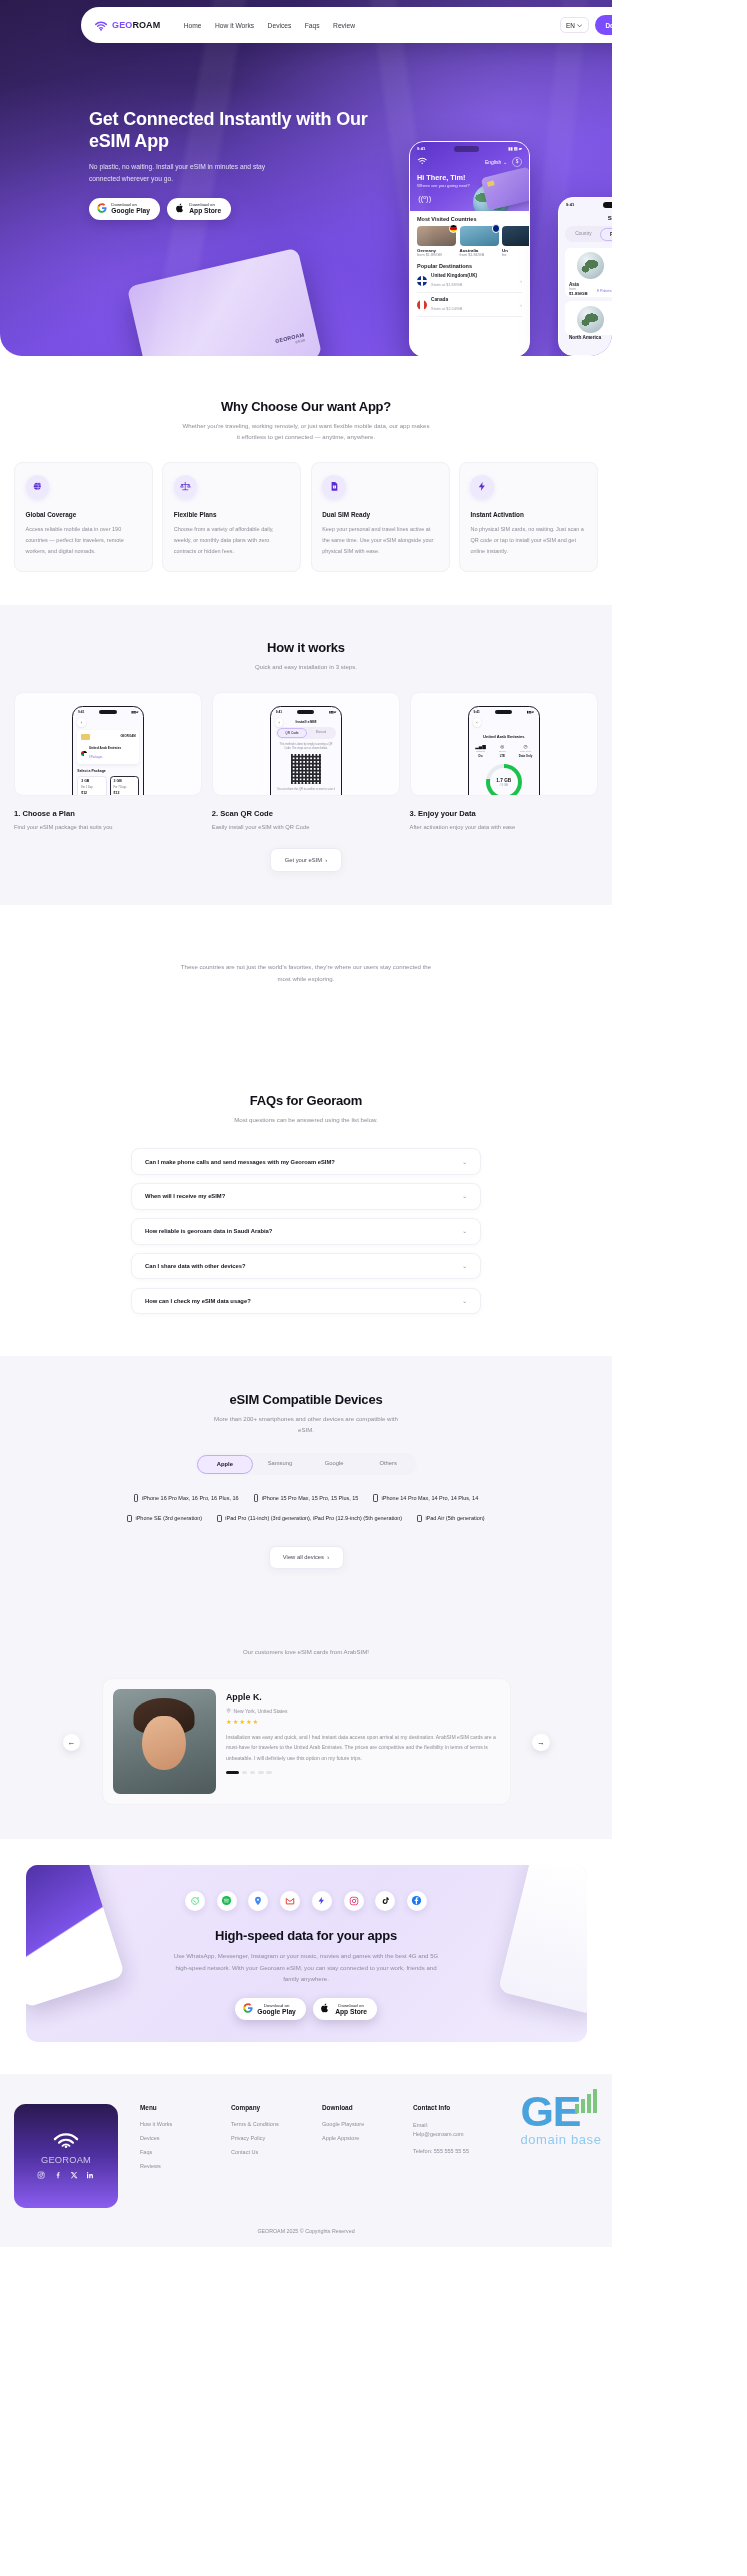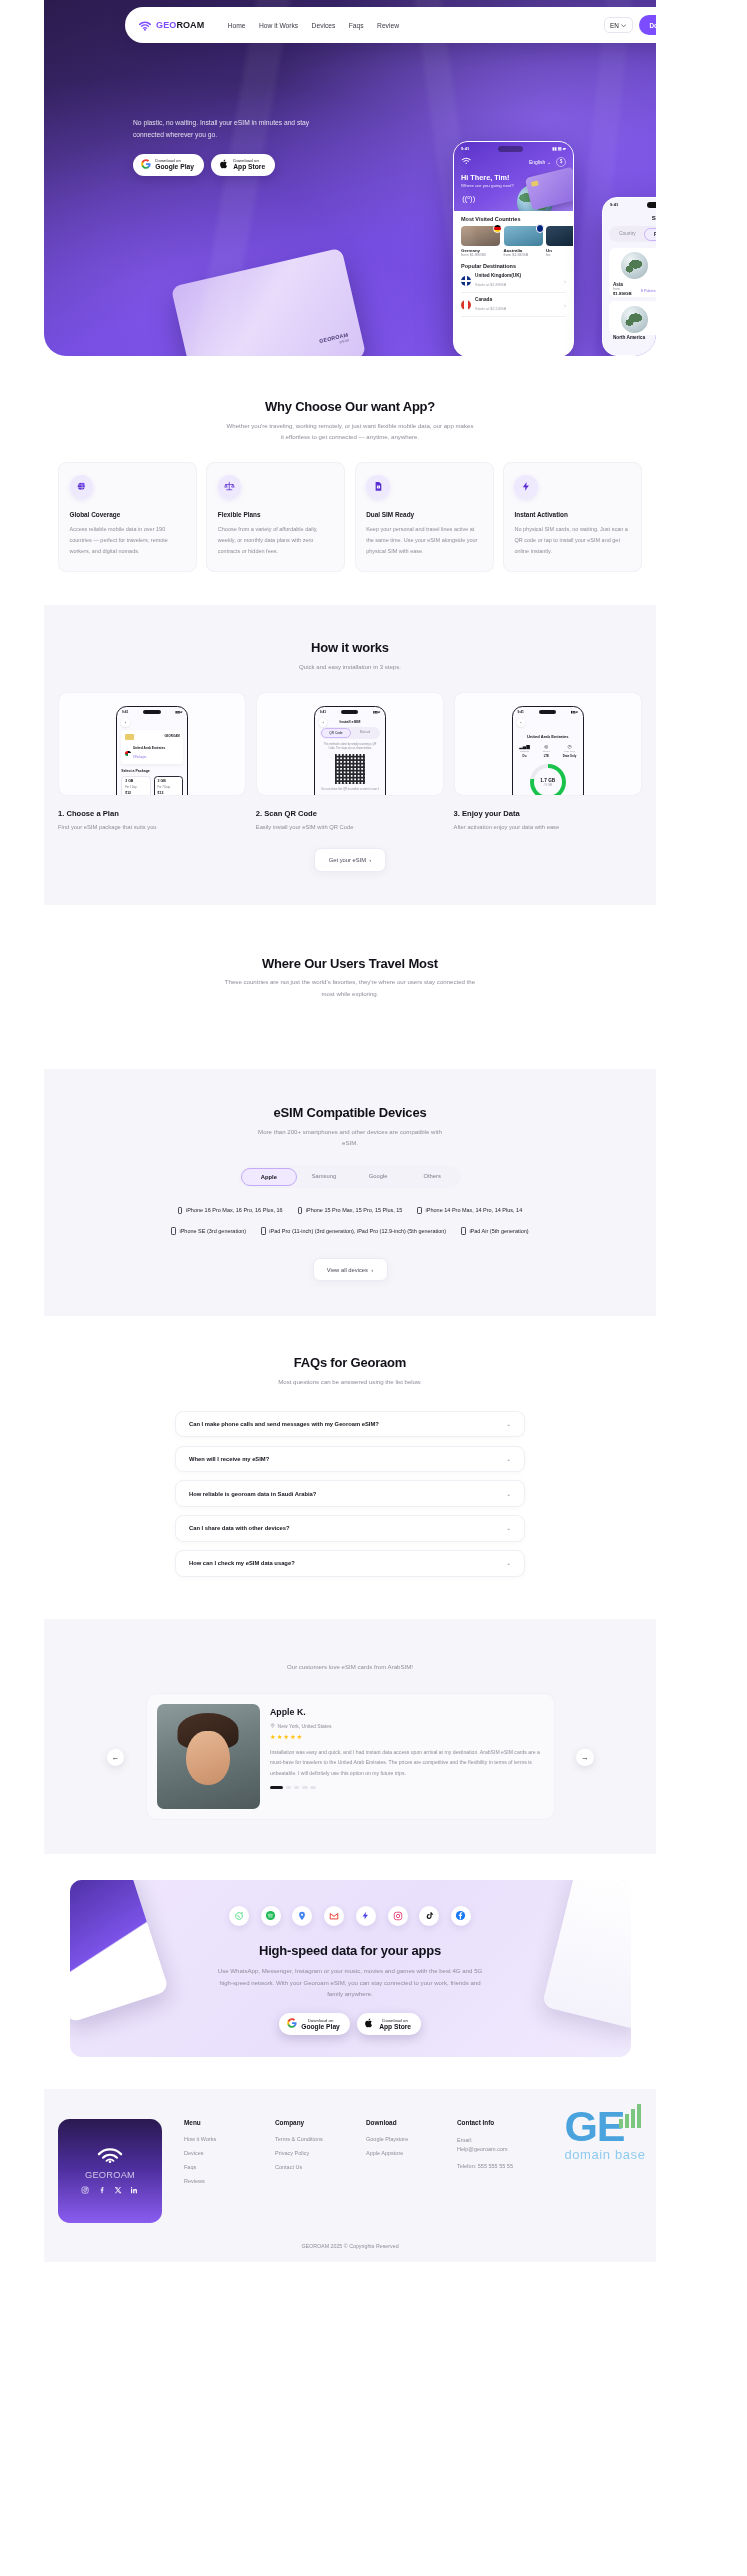--- a/index.html
+++ b/index.html
@@ -4,21 +4,21 @@
 <style>
   * { box-sizing: border-box; margin: 0; padding: 0; }
   html, body { width: 748px; }
   body {
     font-family: "Liberation Sans", sans-serif;
     background: #ffffff;
     color: #16161d;
     -webkit-font-smoothing: antialiased;
     overflow-x: hidden;
   }
-  .wrap { width: 612px; position: relative; margin-left: 44px; }
+  .wrap { width: 612px; position: relative; }
 
   
   .hero {
     position: relative;
     height: 356px;
     background:
       radial-gradient(ellipse 409px 245px at 82% 34%, rgba(160,120,255,.55), transparent 70%),
       radial-gradient(ellipse 526px 292px at 20% 80%, rgba(140,95,245,.60), transparent 72%),
       linear-gradient(160deg, #2b1b4d 0%, #3c2770 28%, #6b45d6 62%, #8257ee 100%);
     border-bottom-left-radius: 22px;
@@ -428,20 +428,21 @@
             <svg viewBox="0 0 10 6" width="5.3" height="3.5">
                 <path d="M1 1l4 4 4-4" fill="none" stroke="#333" stroke-width="1.3" stroke-linecap="round"></path>
               </svg>
           </span>
         </div>
         <button class="dl-btn">Download App</button>
       </div>
     </nav>
 
     <div class="hero-copy">
+      <h1>Get Connected Instantly with Our eSIM App</h1>
       <p>No plastic, no waiting. Install your eSIM in minutes and stay connected wherever you go.</p>
       <div class="store-row">
         <a class="store-btn" href="#">
           <span>
             <svg viewBox="0 0 24 24" width="10" height="10">
               <path fill="#4285F4" d="M23 12.2c0-.8-.1-1.5-.2-2.2H12v4.2h6.2c-.3 1.4-1.1 2.6-2.3 3.4v2.8h3.7C21.8 18.4 23 15.6 23 12.2z"></path>
               <path fill="#34A853" d="M12 23.5c3.1 0 5.7-1 7.6-2.8l-3.7-2.8c-1 .7-2.3 1.1-3.9 1.1-3 0-5.5-2-6.4-4.7H1.8v2.9C3.7 21 7.6 23.5 12 23.5z"></path>
               <path fill="#FBBC05" d="M5.6 14.3c-.2-.7-.4-1.4-.4-2.3s.1-1.6.4-2.3V6.8H1.8C1 8.4.6 10.1.6 12s.4 3.6 1.2 5.2l3.8-2.9z"></path>
               <path fill="#EA4335" d="M12 4.9c1.7 0 3.2.6 4.4 1.7l3.3-3.3C17.7 1.4 15.1.4 12 .4 7.6.4 3.7 2.9 1.8 6.8l3.8 2.9C6.5 6.9 9 4.9 12 4.9z"></path>
             </svg>
@@ -747,22 +748,48 @@
           <h3>3. Enjoy your Data</h3>
           <p>After activation enjoy your data with ease</p>
         </div>
 
       </div>
       <a class="pill-btn" href="#"><span>Get your eSIM</span> &nbsp;›</a>
     </div>
   </section>
 
   <section class="sec" style="padding:51px 0 70px">
-    <h2>Where Our Users Travel Most</h2>
     <p class="lead">These countries are not just the world's favorites, they're where our users stay connected the most while exploring.</p>
+  </section>
+
+  <section class="sec" style="padding:39px 0 34px">
+    <h2>FAQs for Georaom</h2>
+    <p class="lead" style="max-width:169px">Most questions can be answered using the list below.</p>
+    <div class="faq-list">
+      <div class="faq-item">
+        <span class="faq-q">Can I make phone calls and send messages with my Georoam eSIM?</span>
+        <span class="faq-chev">⌄</span>
+      </div>
+      <div class="faq-item">
+        <span class="faq-q">When will I receive my eSIM?</span>
+        <span class="faq-chev">⌄</span>
+      </div>
+      <div class="faq-item">
+        <span class="faq-q">How reliable is georoam data in Saudi Arabia?</span>
+        <span class="faq-chev">⌄</span>
+      </div>
+      <div class="faq-item">
+        <span class="faq-q">Can I share data with other devices?</span>
+        <span class="faq-chev">⌄</span>
+      </div>
+      <div class="faq-item">
+        <span class="faq-q">How can I check my eSIM data usage?</span>
+        <span class="faq-chev">⌄</span>
+      </div>
+    </div>
   </section>
 
   <section class="sec gray" style="padding:36px 0 35px">
     <h2>eSIM Compatible Devices</h2>
     <p class="lead" style="max-width:199px">More than 200+ smartphones and other devices are compatible with eSIM.</p>
     <div class="dev-tabs">
       <div class="on">Apple</div>
       <div>Samsung</div>
       <div>Google</div>
       <div>Others</div>
@@ -792,47 +819,20 @@
               <i class="dev-ico"></i>
               <span>iPad Pro (11-inch) (3rd generation), iPad Pro (12.9-inch) (5th generation)</span>
             </span>
           <span class="dev-item">
               <i class="dev-ico"></i>
               <span>iPad Air (5th generation)</span>
             </span>
         </div>
       </div>
       <a class="pill-btn" style="width:75px;margin-top:23.4px" href="#"><span>View all devices</span> &nbsp;›</a>
-    </div>
-  </section>
-
-  <section class="sec" style="padding:39px 0 34px">
-    <h2>FAQs for Georaom</h2>
-    <p class="lead" style="max-width:169px">Most questions can be answered using the list below.</p>
-    <div class="faq-list">
-      <div class="faq-item">
-        <span class="faq-q">Can I make phone calls and send messages with my Georoam eSIM?</span>
-        <span class="faq-chev">⌄</span>
-      </div>
-      <div class="faq-item">
-        <span class="faq-q">When will I receive my eSIM?</span>
-        <span class="faq-chev">⌄</span>
-      </div>
-      <div class="faq-item">
-        <span class="faq-q">How reliable is georoam data in Saudi Arabia?</span>
-        <span class="faq-chev">⌄</span>
-      </div>
-      <div class="faq-item">
-        <span class="faq-q">Can I share data with other devices?</span>
-        <span class="faq-chev">⌄</span>
-      </div>
-      <div class="faq-item">
-        <span class="faq-q">How can I check my eSIM data usage?</span>
-        <span class="faq-chev">⌄</span>
-      </div>
     </div>
   </section>
 
   <section class="sec gray" style="padding:36px 0 34px">
     <p class="lead">Our customers love eSIM cards from ArabSIM!</p>
     <div class="rev-wrap">
       <div class="rev-arrow l">←</div>
       <div class="rev-arrow r">→</div>
       <div class="rev-card">
         <div class="rev-photo">

